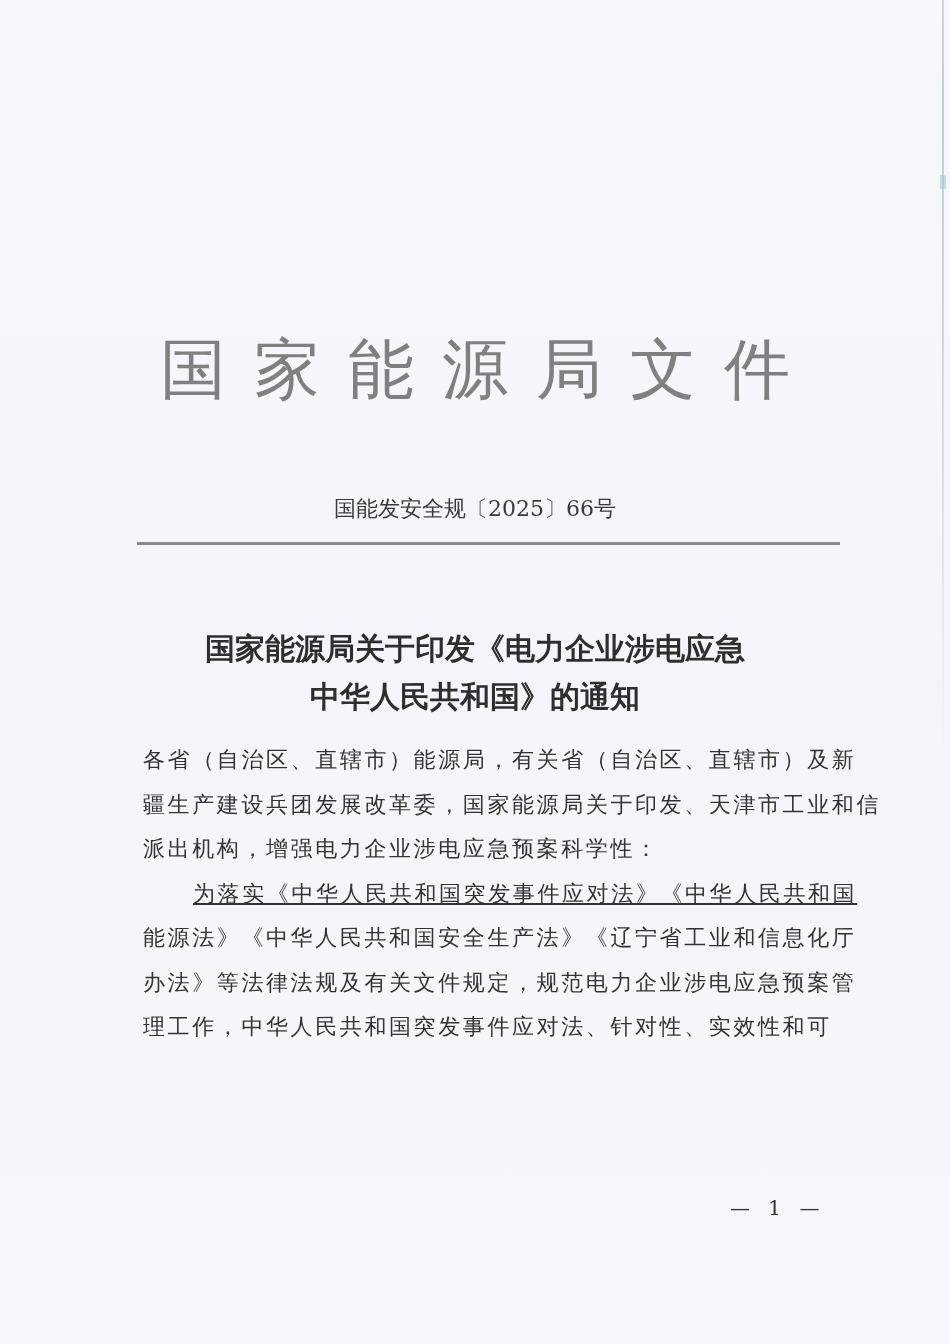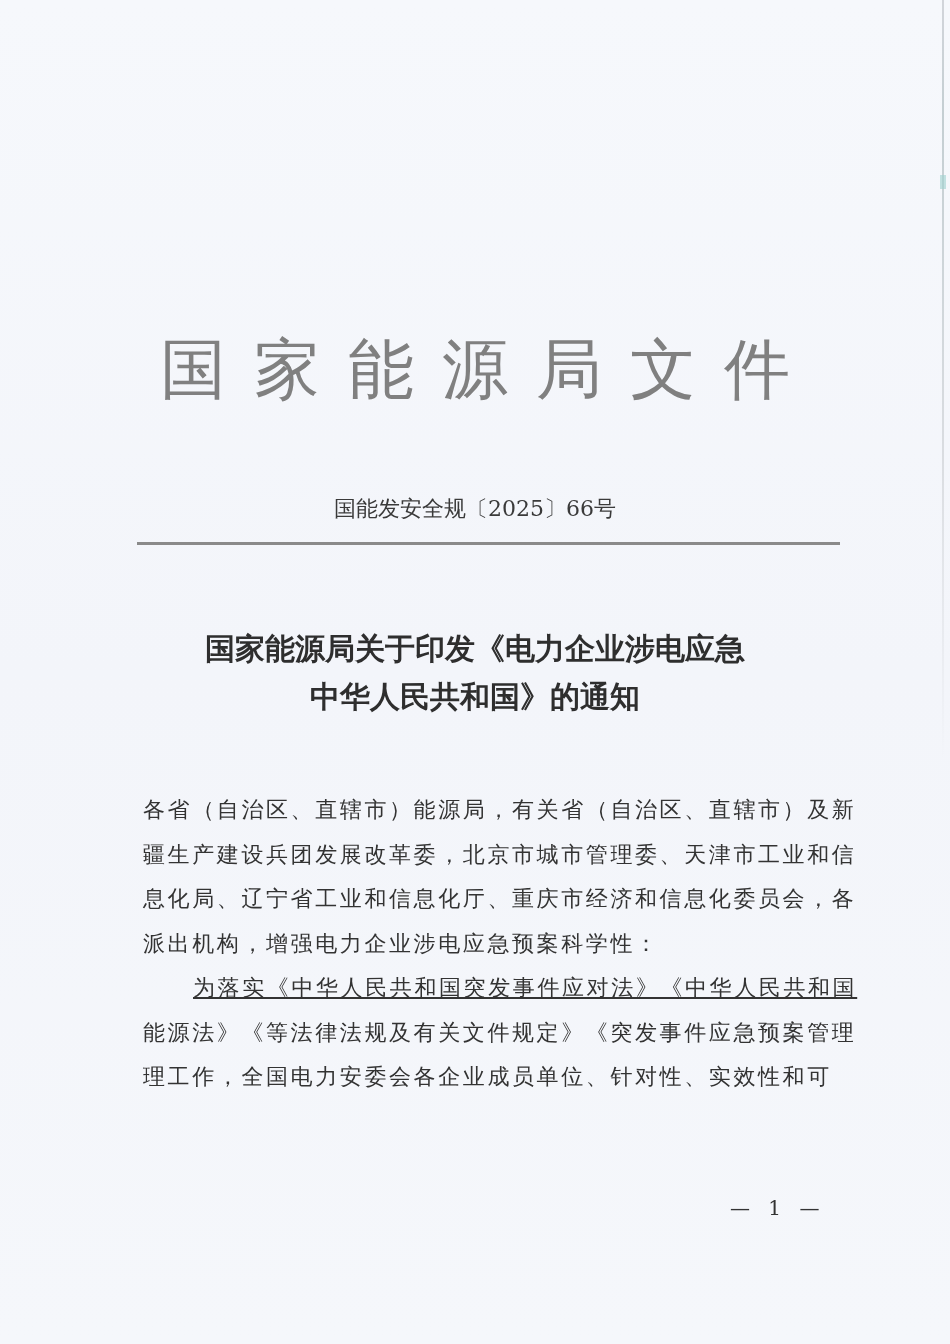--- a/index.html
+++ b/index.html
@@ -83,21 +83,21 @@
       font-size: 30px;
       line-height: 48px;
       color: #2e2e2e;
     }
     .title .line {
       display: block;
     }
     .body {
       position: absolute;
       left: 143px;
-      top: 788px;
+      top: 738px;
       width: 712px;
       font-size: 22px;
       color: #333333;
       line-height: 44.5px;
       letter-spacing: 2.6px;
       text-align: justify;
     }
     .body .line {
       display: block;
       white-space: nowrap;
@@ -130,26 +130,26 @@
   <div class="divider"></div>
 
   <div class="title">
     <span class="line">国家能源局关于印发《电力企业涉电应急</span>
     <span class="line">中华人民共和国》的通知</span>
   </div>
 
   <div class="body">
     <div>
       <span class="line">各省（自治区、直辖市）能源局，有关省（自治区、直辖市）及新</span>
-      <span class="line">疆生产建设兵团发展改革委，北京市城市管理委、天津市工业和信</span>
-      <span class="line">息化局、辽宁省工业和信息化厅、重庆市经济和信息化委员会，各</span>
+      <span class="line">疆生产建设兵团发展改革委，国家能源局关于印发、天津市工业和信</span>
       <span class="line">派出机构，增强电力企业涉电应急预案科学性：</span>
     </div>
     <div>
       <span class="line indent">为落实《中华人民共和国突发事件应对法》《中华人民共和国</span>
-      <span class="line">能源法》《等法律法规及有关文件规定》《突发事件应急预案管理</span>
-      <span class="line">理工作，全国电力安委会各企业成员单位、针对性、实效性和可</span>
+      <span class="line">能源法》《中华人民共和国安全生产法》《辽宁省工业和信息化厅</span>
+      <span class="line">办法》等法律法规及有关文件规定，规范电力企业涉电应急预案管</span>
+      <span class="line">理工作，中华人民共和国突发事件应对法、针对性、实效性和可</span>
     </div>
   </div>
 
   <div class="page-number">— 1 —</div>
 
 </div>
 
 </body></html>

